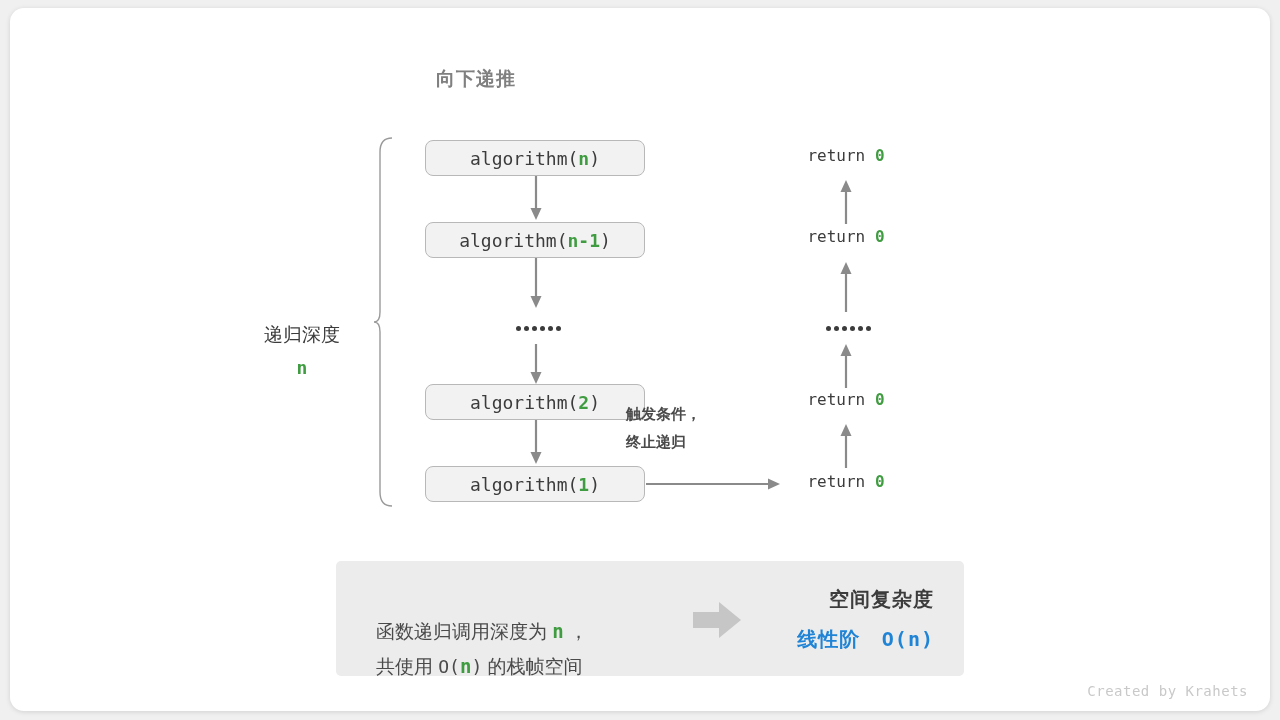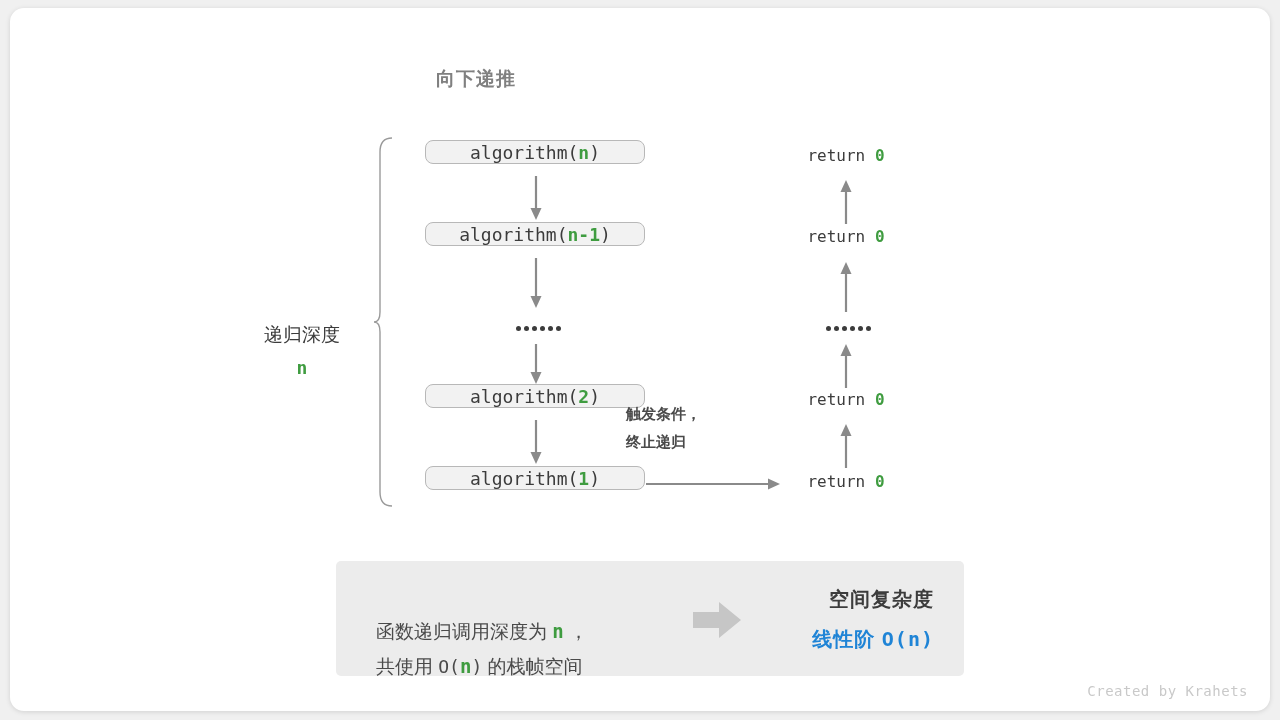--- a/index.html
+++ b/index.html
@@ -30,21 +30,21 @@
     font-size: 19px;
     color: #808080;
     letter-spacing: 1px;
     text-align: left;
     white-space: nowrap;
   }
 
   
   .call-box {
     width: 220px;
-    height: 24px;
+    height: 36px;
     box-sizing: border-box;
     background: #f2f2f2;
     border: 1px solid #b8b8b8;
     border-radius: 8px;
     display: flex;
     align-items: center;
     justify-content: center;
     font-family: "DejaVu Sans Mono", monospace;
     font-size: 18px;
     color: #3c3c3c;
@@ -141,21 +141,21 @@
     letter-spacing: 1px;
   }
   .sum-right .r2 {
     display: block;
     margin-top: 13px;
     font-size: 20px;
     font-weight: bold;
     color: #1f84d6;
     letter-spacing: 1px;
   }
-  .sum-right .r2 .mono { font-family: "DejaVu Sans Mono", monospace; }
+  .sum-right .r2 .mono { font-family: "DejaVu Sans Mono", monospace; margin-left: 15px; }
 
   
   #credit {
     right: 22px;
     bottom: 12px;
     font-family: "DejaVu Sans Mono", monospace;
     font-size: 14px;
     color: #c9c9c9;
     letter-spacing: 0.5px;
   }

